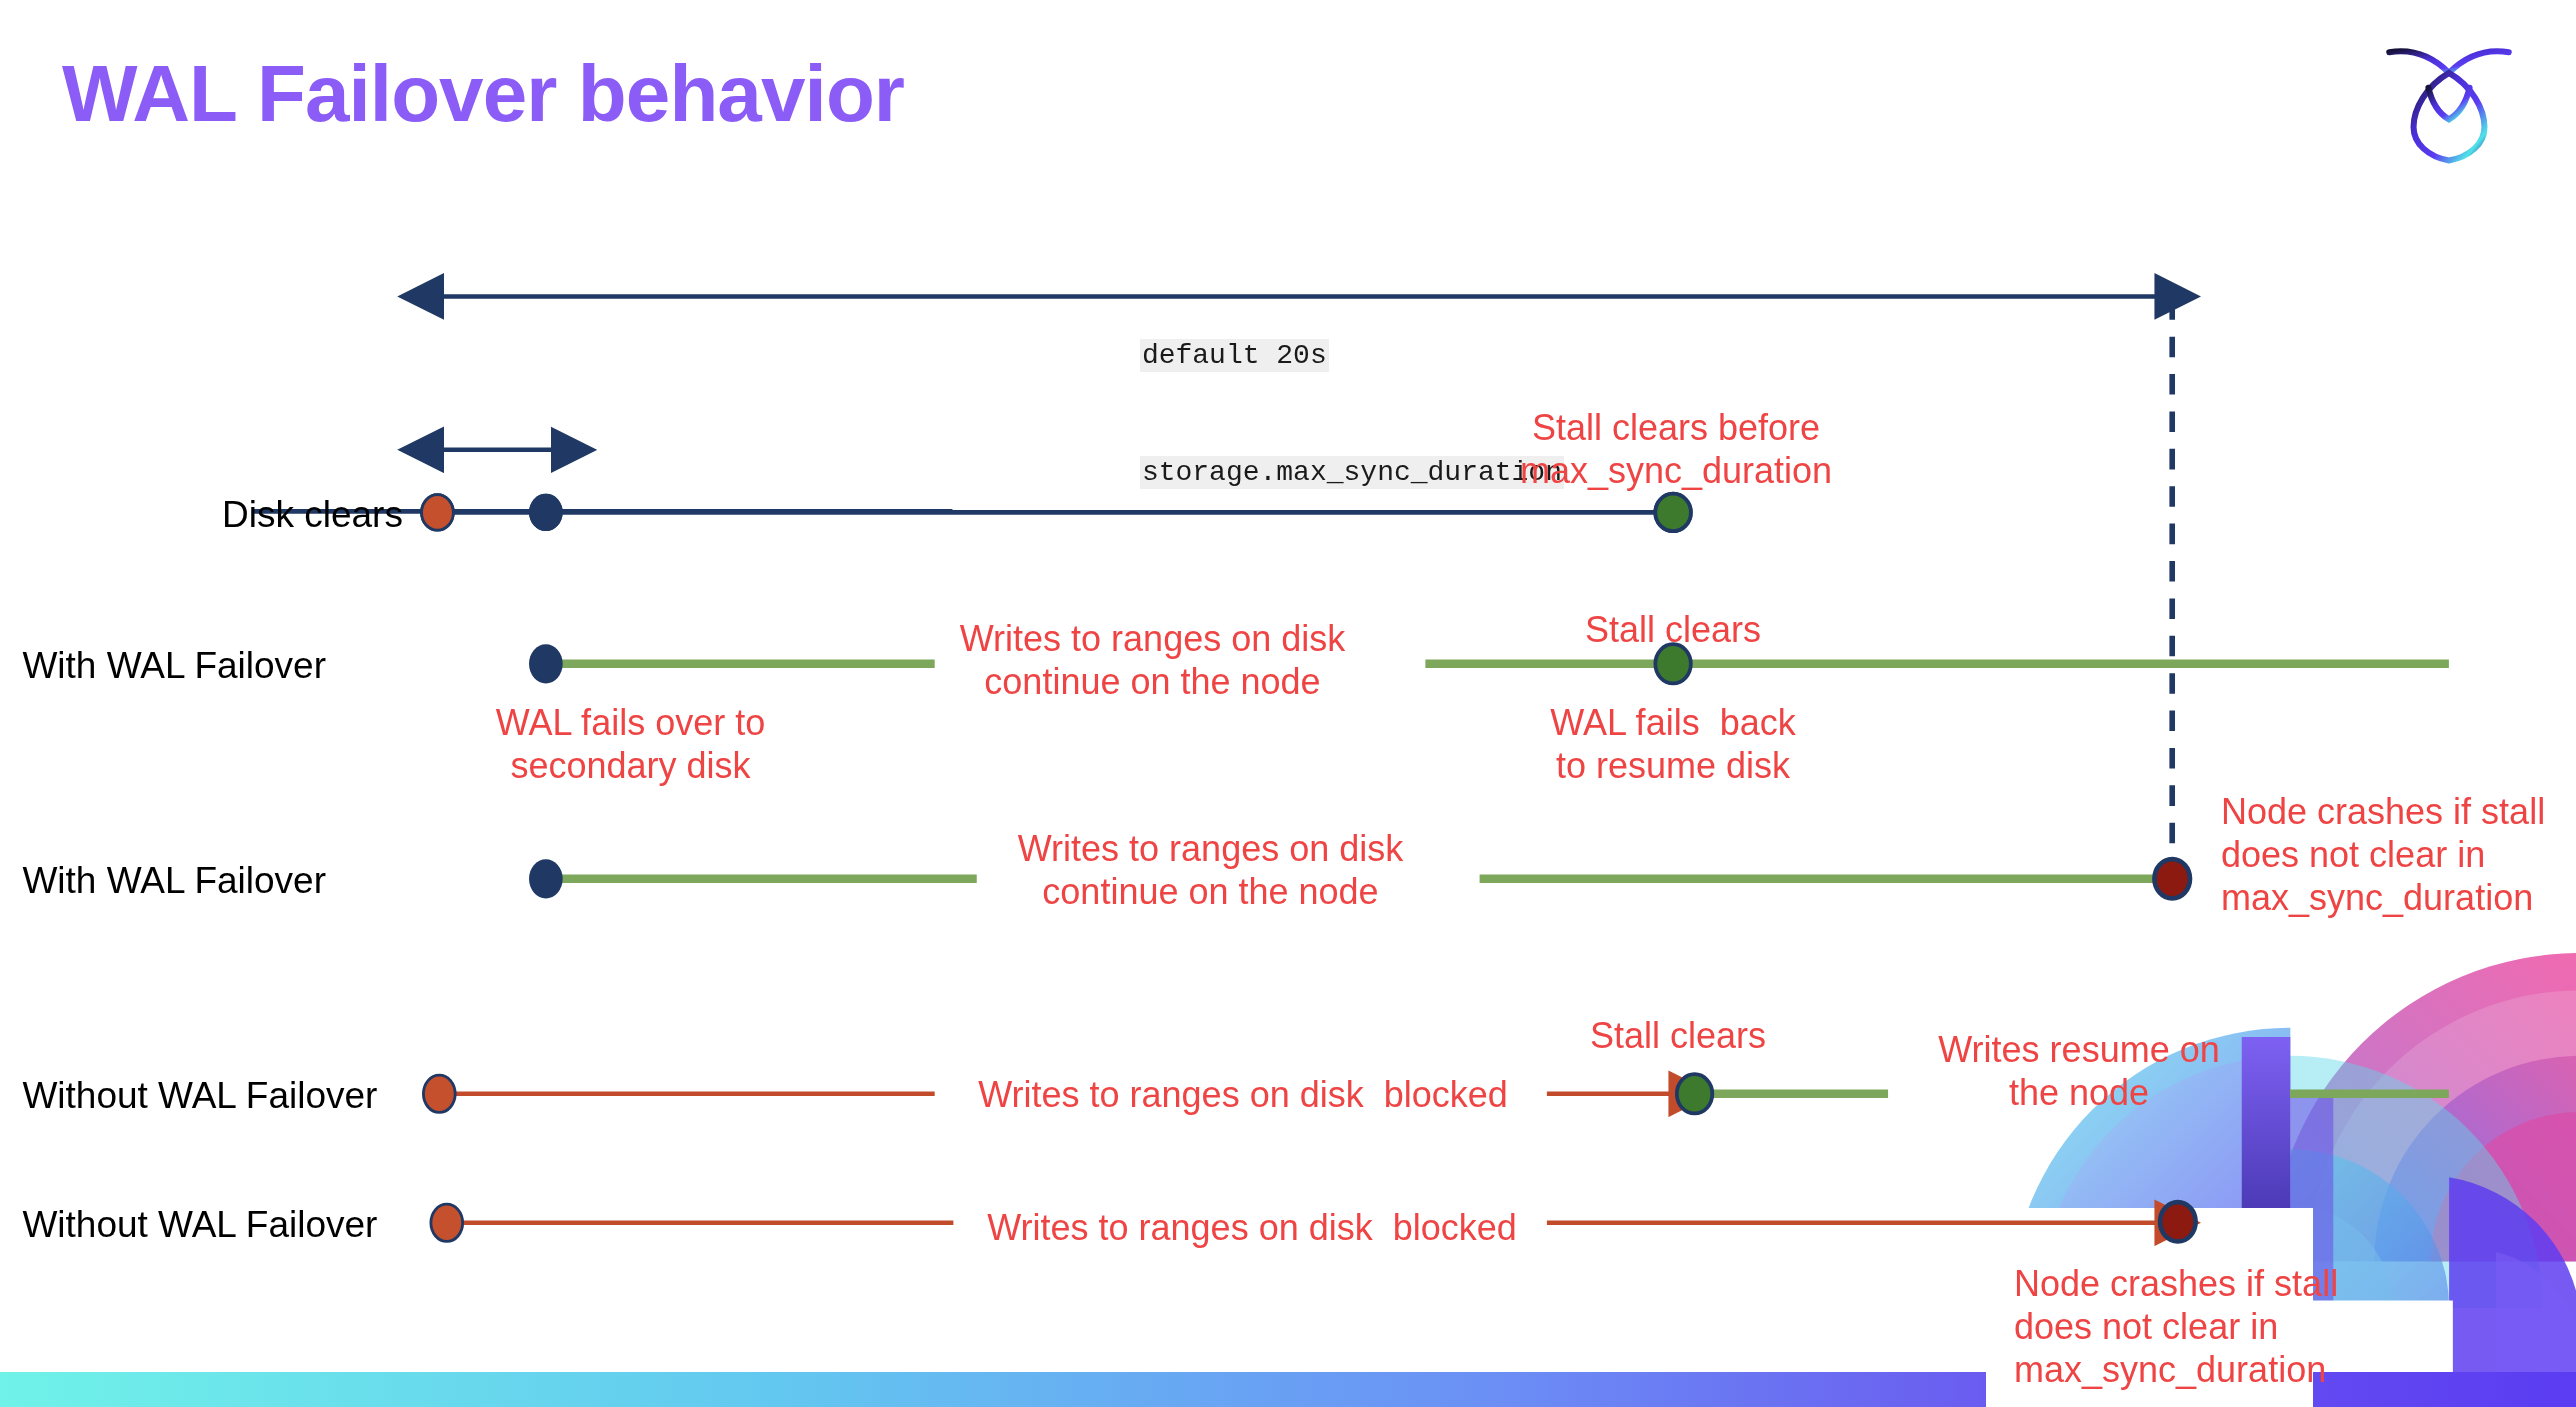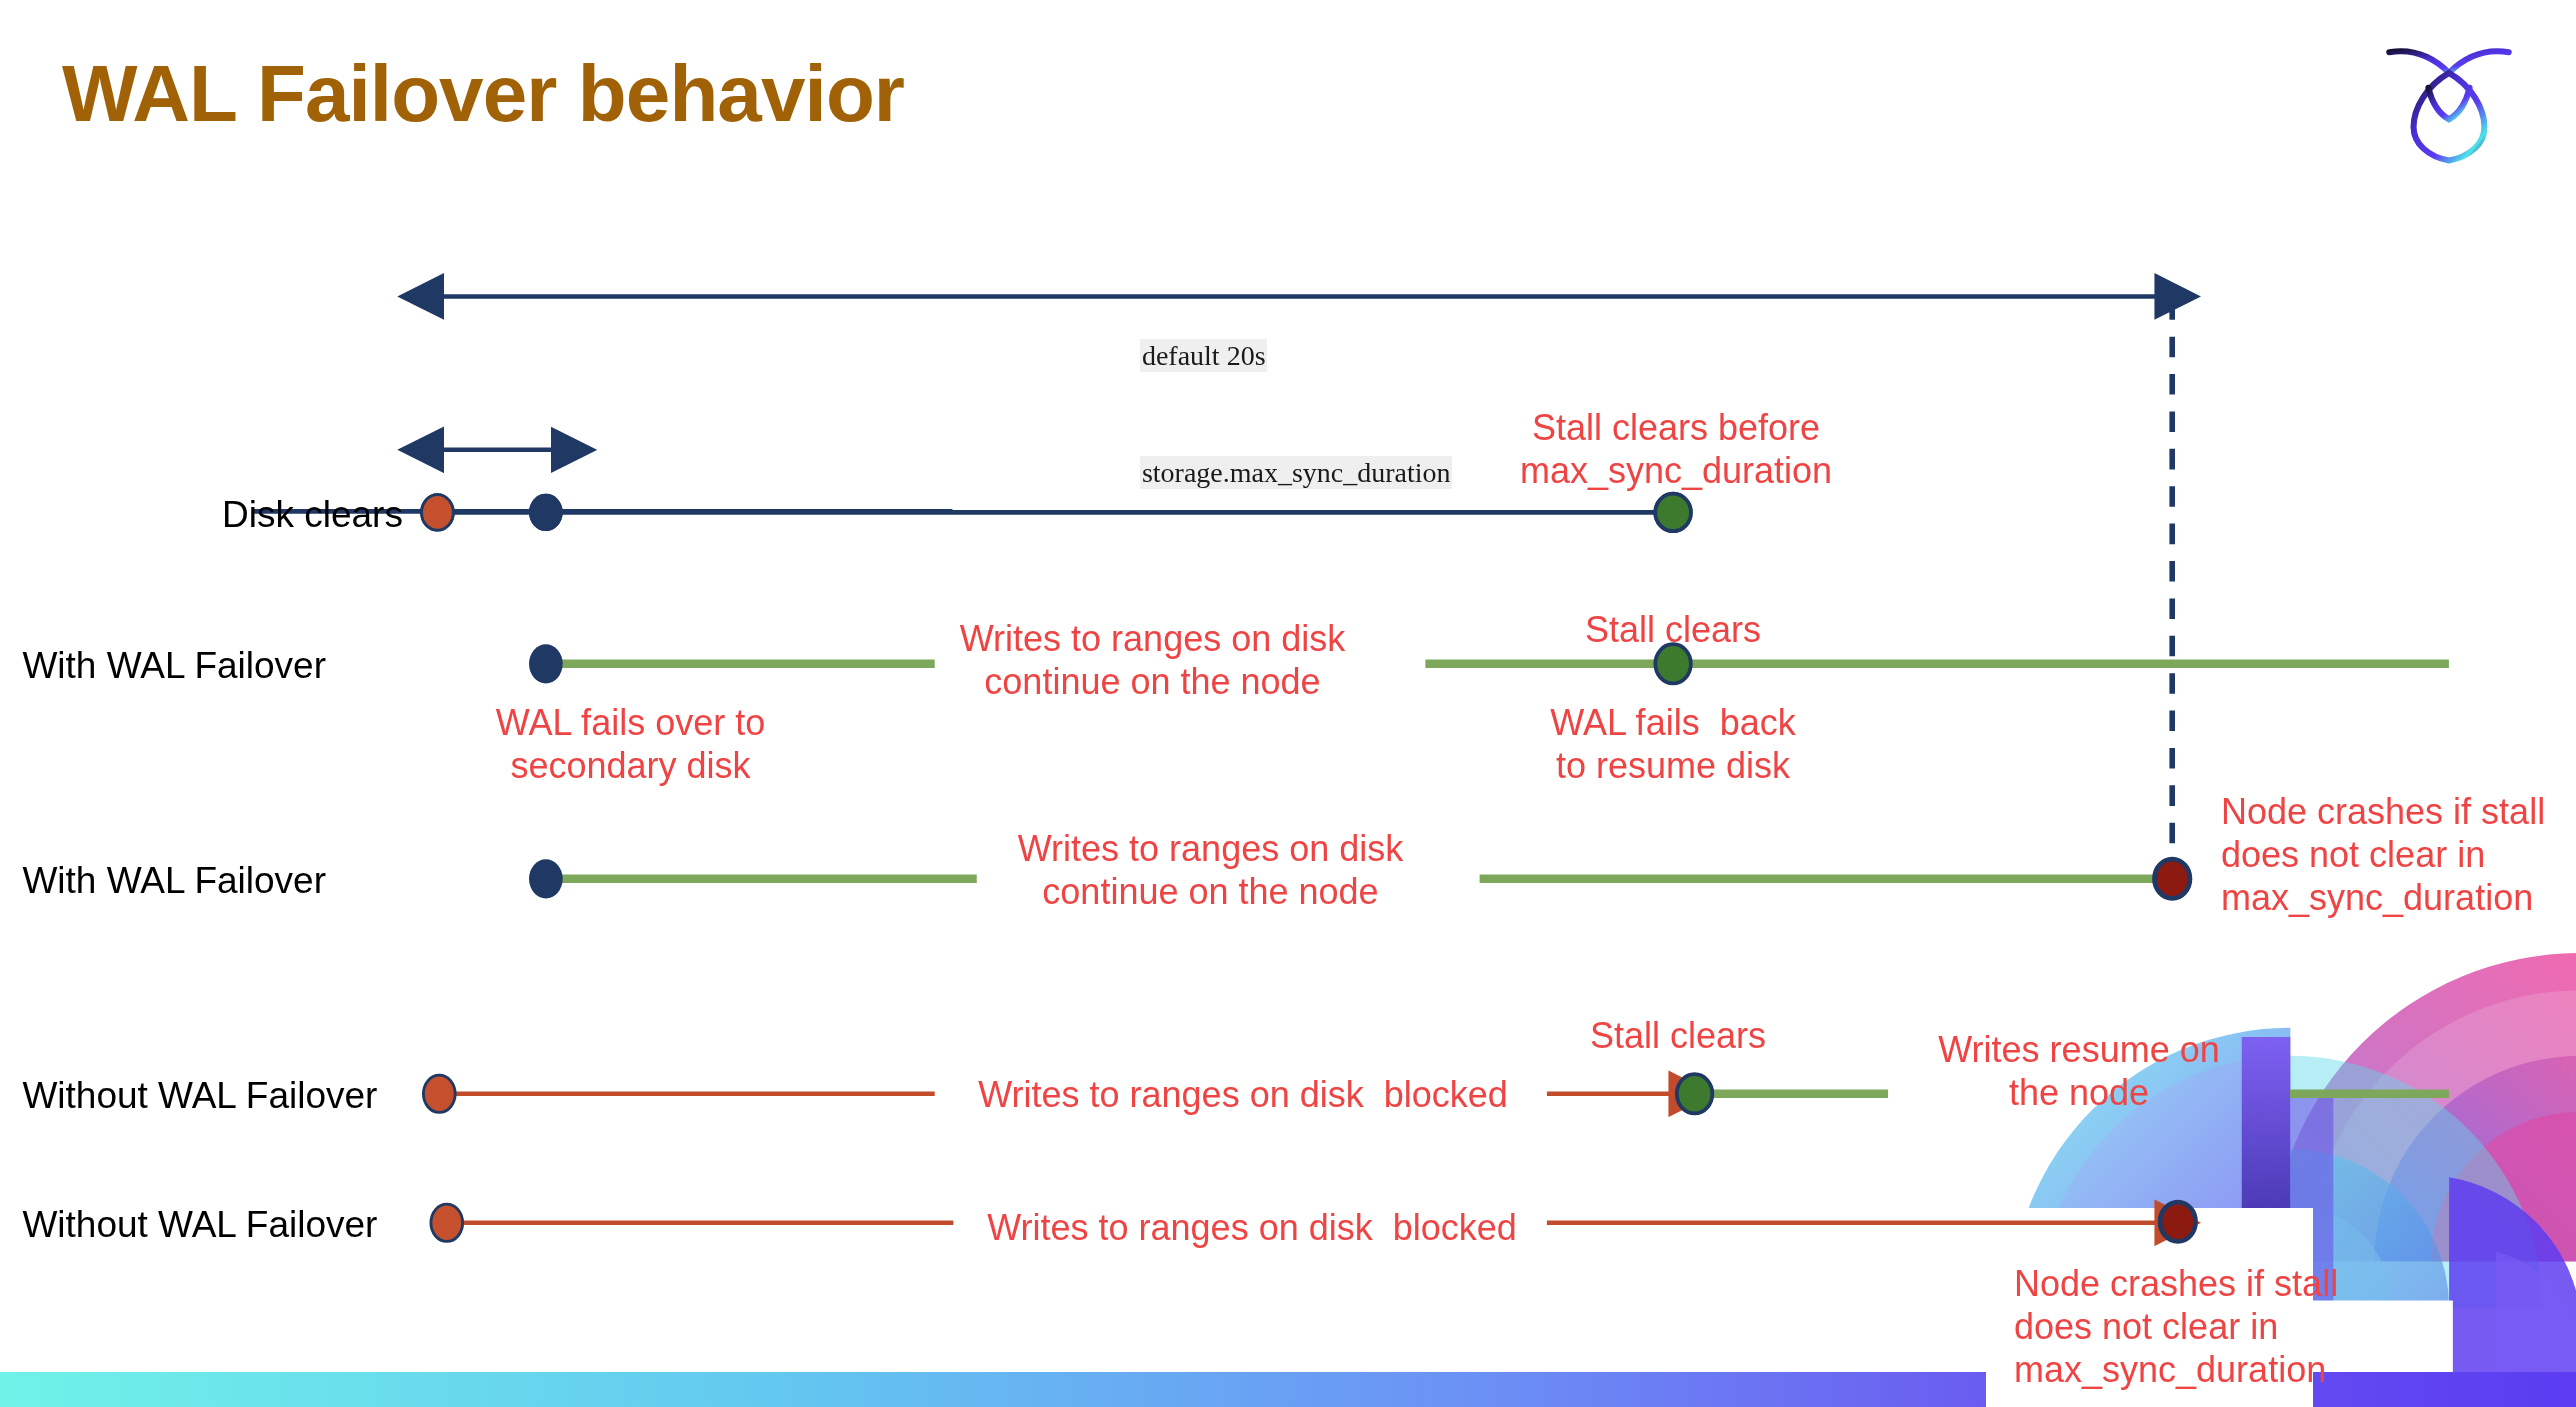--- a/index.html
+++ b/index.html
@@ -8,39 +8,39 @@
     background:#ffffff;
     font-family:"Liberation Sans", sans-serif;
     overflow:hidden;
     position:relative;
   }
   #slide{position:absolute;inset:0;overflow:hidden;background:#fff;}
 
   
   #title{
     position:absolute;left:62px;top:54px;
-    font-size:80px;font-weight:bold;color:#a16207;
+    font-size:80px;font-weight:bold;color:#8b5cf6;
     letter-spacing:-0.9px;line-height:1;
     white-space:nowrap;
   }
 
   
   #logo{position:absolute;left:2374px;top:28px;width:150px;height:140px;}
 
   
   #deco{position:absolute;left:2010px;top:897px;width:570px;height:510px;overflow:hidden;pointer-events:none;}
   #bottombar{
     position:absolute;left:0;bottom:0;width:2576px;height:36px;
     background:linear-gradient(90deg,#6ff2e8 0%,#63c8f0 30%,#6b8ff5 58%,#6a59f0 78%,#5b3cf2 100%);
   }
 
   
   #vec{position:absolute;left:0;top:0;width:2576px;height:1408px;}
   .code{
-    position:absolute;font-family:Liberation Serif, serif;
+    position:absolute;font-family:Liberation Mono, monospace;
     font-size:28px;line-height:39px;color:#1a1a1a;white-space:pre;
   }
   .code span{background:#efefef;padding:0.9px 1.9px;}
   .rowlbl{position:absolute;color:#000;font-size:37px;white-space:nowrap;}
   .note{position:absolute;color:#ef4444;font-size:36px;line-height:43px;white-space:pre;}
   .whitebox{position:absolute;background:#fff;}
 </style>
 </head>
 <body>
 

